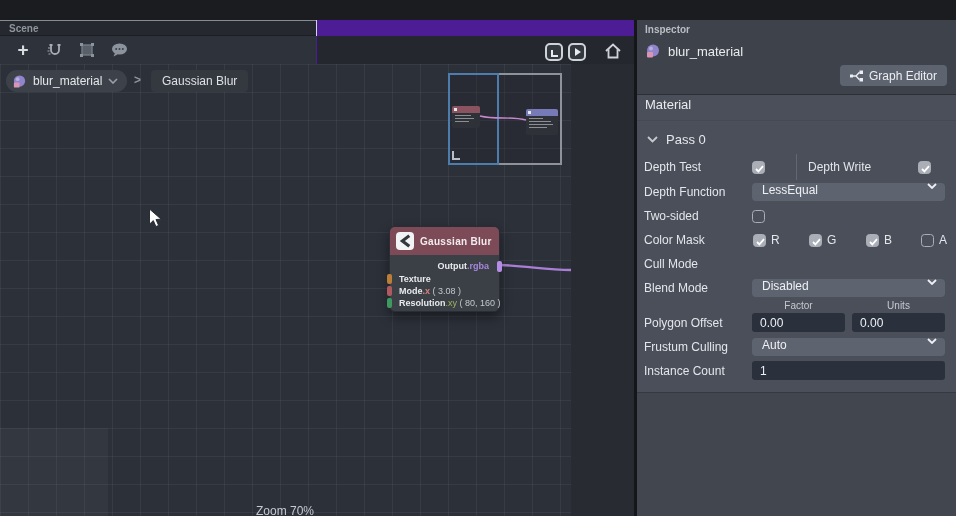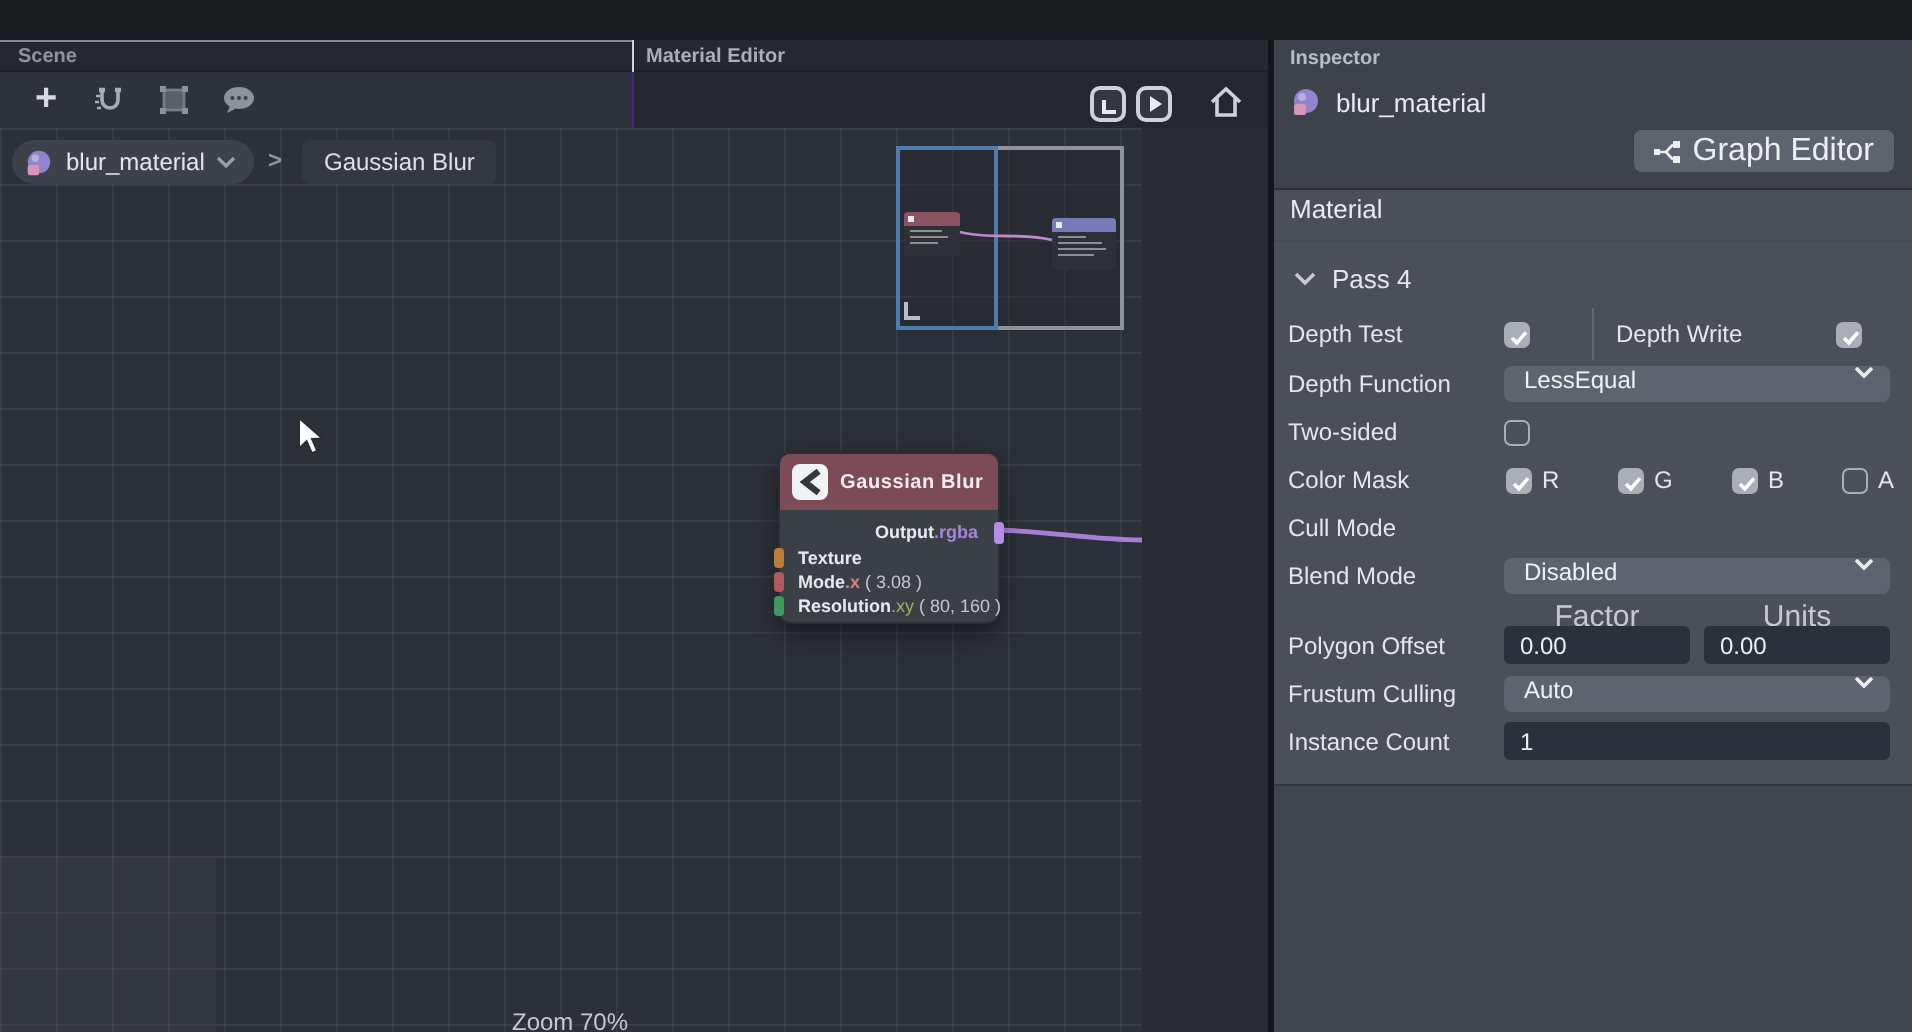--- a/index.html
+++ b/index.html
@@ -95,55 +95,52 @@
   .cursor { left:148px; top:188px; pointer-events:none; }
 
   
   .inspector { left:637px; top:0; width:319px; height:516px; background:#42464f; }
   .insp-head { position:absolute; left:0; top:0; width:319px; height:75px; background:#3d424b; border-bottom:1px solid #2c3036; }
   .insp-title { position:absolute; left:8px; top:4px; font-size:10px; font-weight:bold; color:#b9bec5; }
   .insp-mat { position:absolute; left:8px; top:23px; display:flex; align-items:center; gap:7px; }
   .insp-mat-name { font-size:13px; color:#e9ebee; }
   .graph-btn { position:absolute; right:9px; top:45px; height:21px; background:#5d6470; border-radius:4px;
     display:flex; align-items:center; gap:6px; padding:0 10px; }
-  .graph-btn-label { font-size:16px; color:#eceef1; }
+  .graph-btn-label { font-size:12px; color:#eceef1; }
 
   .insp-material { position:absolute; left:0; top:75px; width:319px; height:298px; background:#4a4f5a;
     border-bottom:1px solid #353a42; }
   .section-title { position:absolute; left:8px; top:77px; font-size:13px; color:#e9ebee; }
   .section-divider { position:absolute; left:0; top:100px; width:319px; height:1px; background:#3a3f48;
     border-bottom:1px solid rgba(255,255,255,0.06); }
   .pass-row { position:absolute; left:10px; top:112px; display:flex; align-items:center; gap:8px; }
   .pass-title { font-size:13px; color:#e5e8eb; }
 
   .flabel { position:absolute; left:7px; font-size:12px; color:#e3e6ea; }
-  .sublabel { position:absolute; font-size:15px; color:#c6cad0; text-align:center; width:93px; }
+  .sublabel { position:absolute; font-size:10px; color:#c6cad0; text-align:center; width:93px; }
   .checkbox { position:absolute; width:13px; height:13px; border-radius:3.5px; border:1.5px solid #a9aeb7; }
   .checkbox.checked { background:#a9aeb7; border-color:#a9aeb7; }
   .checkbox svg { display:none; margin:2.5px 0 0 1.5px; }
   .checkbox.checked svg { display:block; }
   .ck-label { position:absolute; font-size:12px; color:#e3e6ea; }
   .vsep { position:absolute; left:159px; top:134px; width:1px; height:26px; background:rgba(255,255,255,0.14); }
 
   .dropdown { position:absolute; left:115px; width:193px; height:18px; background:#5d6470; border-radius:4px;
     display:flex; align-items:flex-start; justify-content:space-between; padding:0 8px 0 10px; }
   .dd-value { font-size:12px; color:#eef0f3; }
   .tinput { position:absolute; height:19px; background:#2b313c; border:none; border-radius:3px;
     color:#eef0f3; font-size:12px; padding:0 8px; font-family:"Liberation Sans",sans-serif; outline:none; }
 </style>
 </head>
 <body>
 
 <div class="app">
 
   <div class="abs scene-header">
     <span class="scene-title">Scene</span>
-  </div>
-  <div class="abs me-header">
-    <span class="me-title">Material Editor</span>
   </div>
   <div class="abs header-vsep"></div>
 
   <div class="abs scene-toolbar">
     <span class="tb-icon">
         <span class="plus-glyph">+</span>
       </span>
     <span class="tb-icon">
       <svg width="20" height="20" viewBox="0 0 20 20" fill="none" stroke="#a7adb5" stroke-width="1.8">
         <path d="M6 5 v5 a4 4 0 0 0 8 0 v-5"></path>
@@ -289,21 +286,21 @@
     </div>
 
     <div class="insp-material"></div>
     <span class="section-title">Material</span>
     <div class="section-divider"></div>
 
     <div class="pass-row">
       <svg width="11" height="7" viewBox="0 0 11 7" fill="none" stroke="#c6cad0" stroke-width="1.8">
           <path d="M1 1 L5.5 5.5 L10 1"></path>
         </svg>
-      <span class="pass-title">Pass 4</span>
+      <span class="pass-title">Pass 0</span>
     </div>
 
     <span class="flabel" style="top:140px">Depth Test</span>
     <span class="checkbox checked" style="left:115px; top:141px">
       <svg width="9" height="8" viewBox="0 0 9 8" fill="none" stroke="#ffffff" stroke-width="1.8">
           <path d="M1 4 L3.4 6.4 L8 1.2"></path>
         </svg>
     </span>
     <span class="vsep"></span>
     <span class="ck-label" style="left:171px; top:140px">Depth Write</span>

